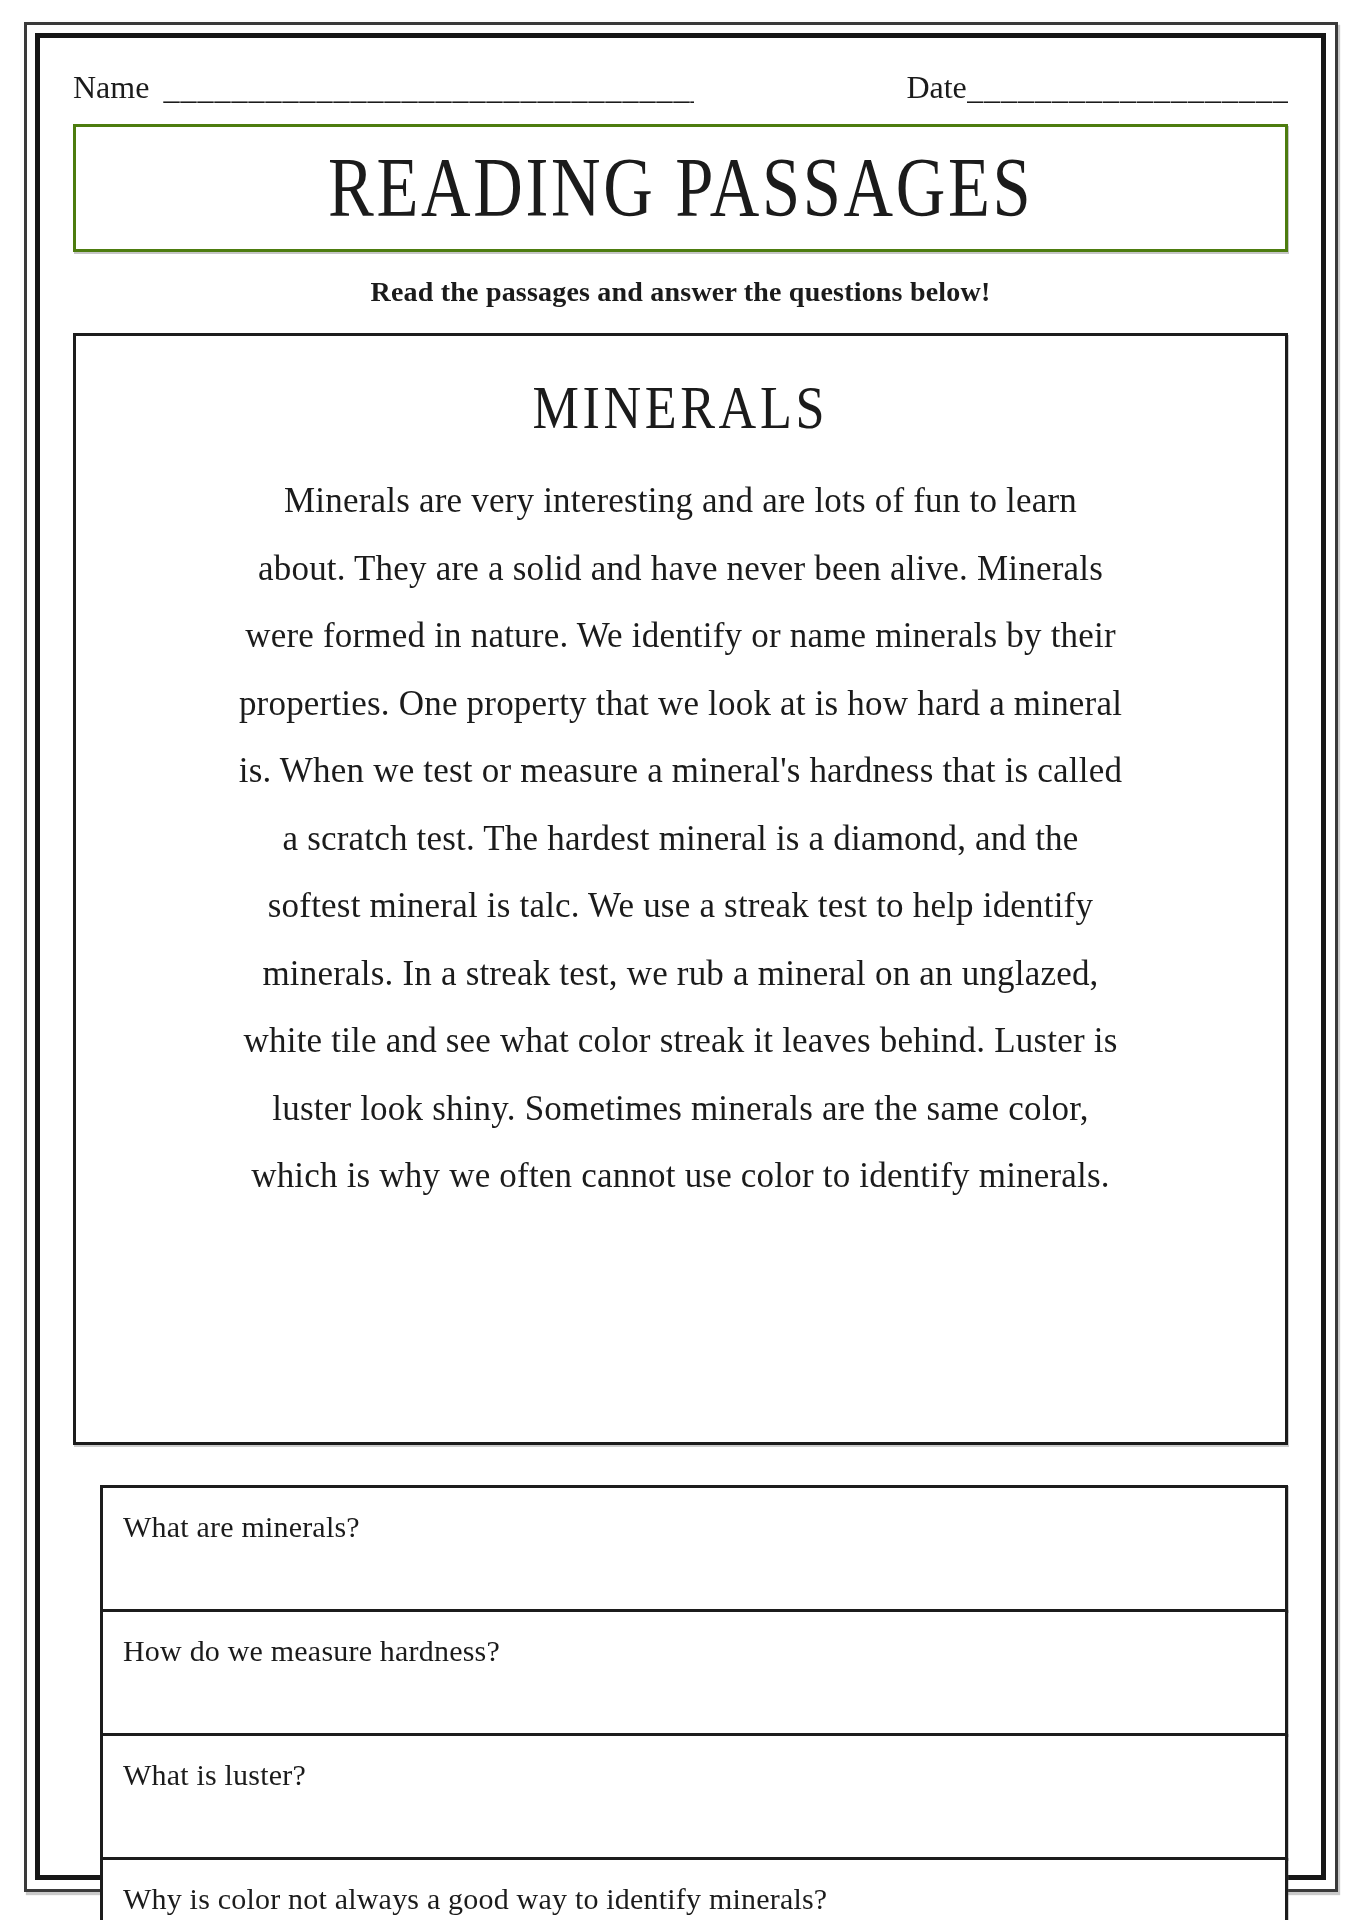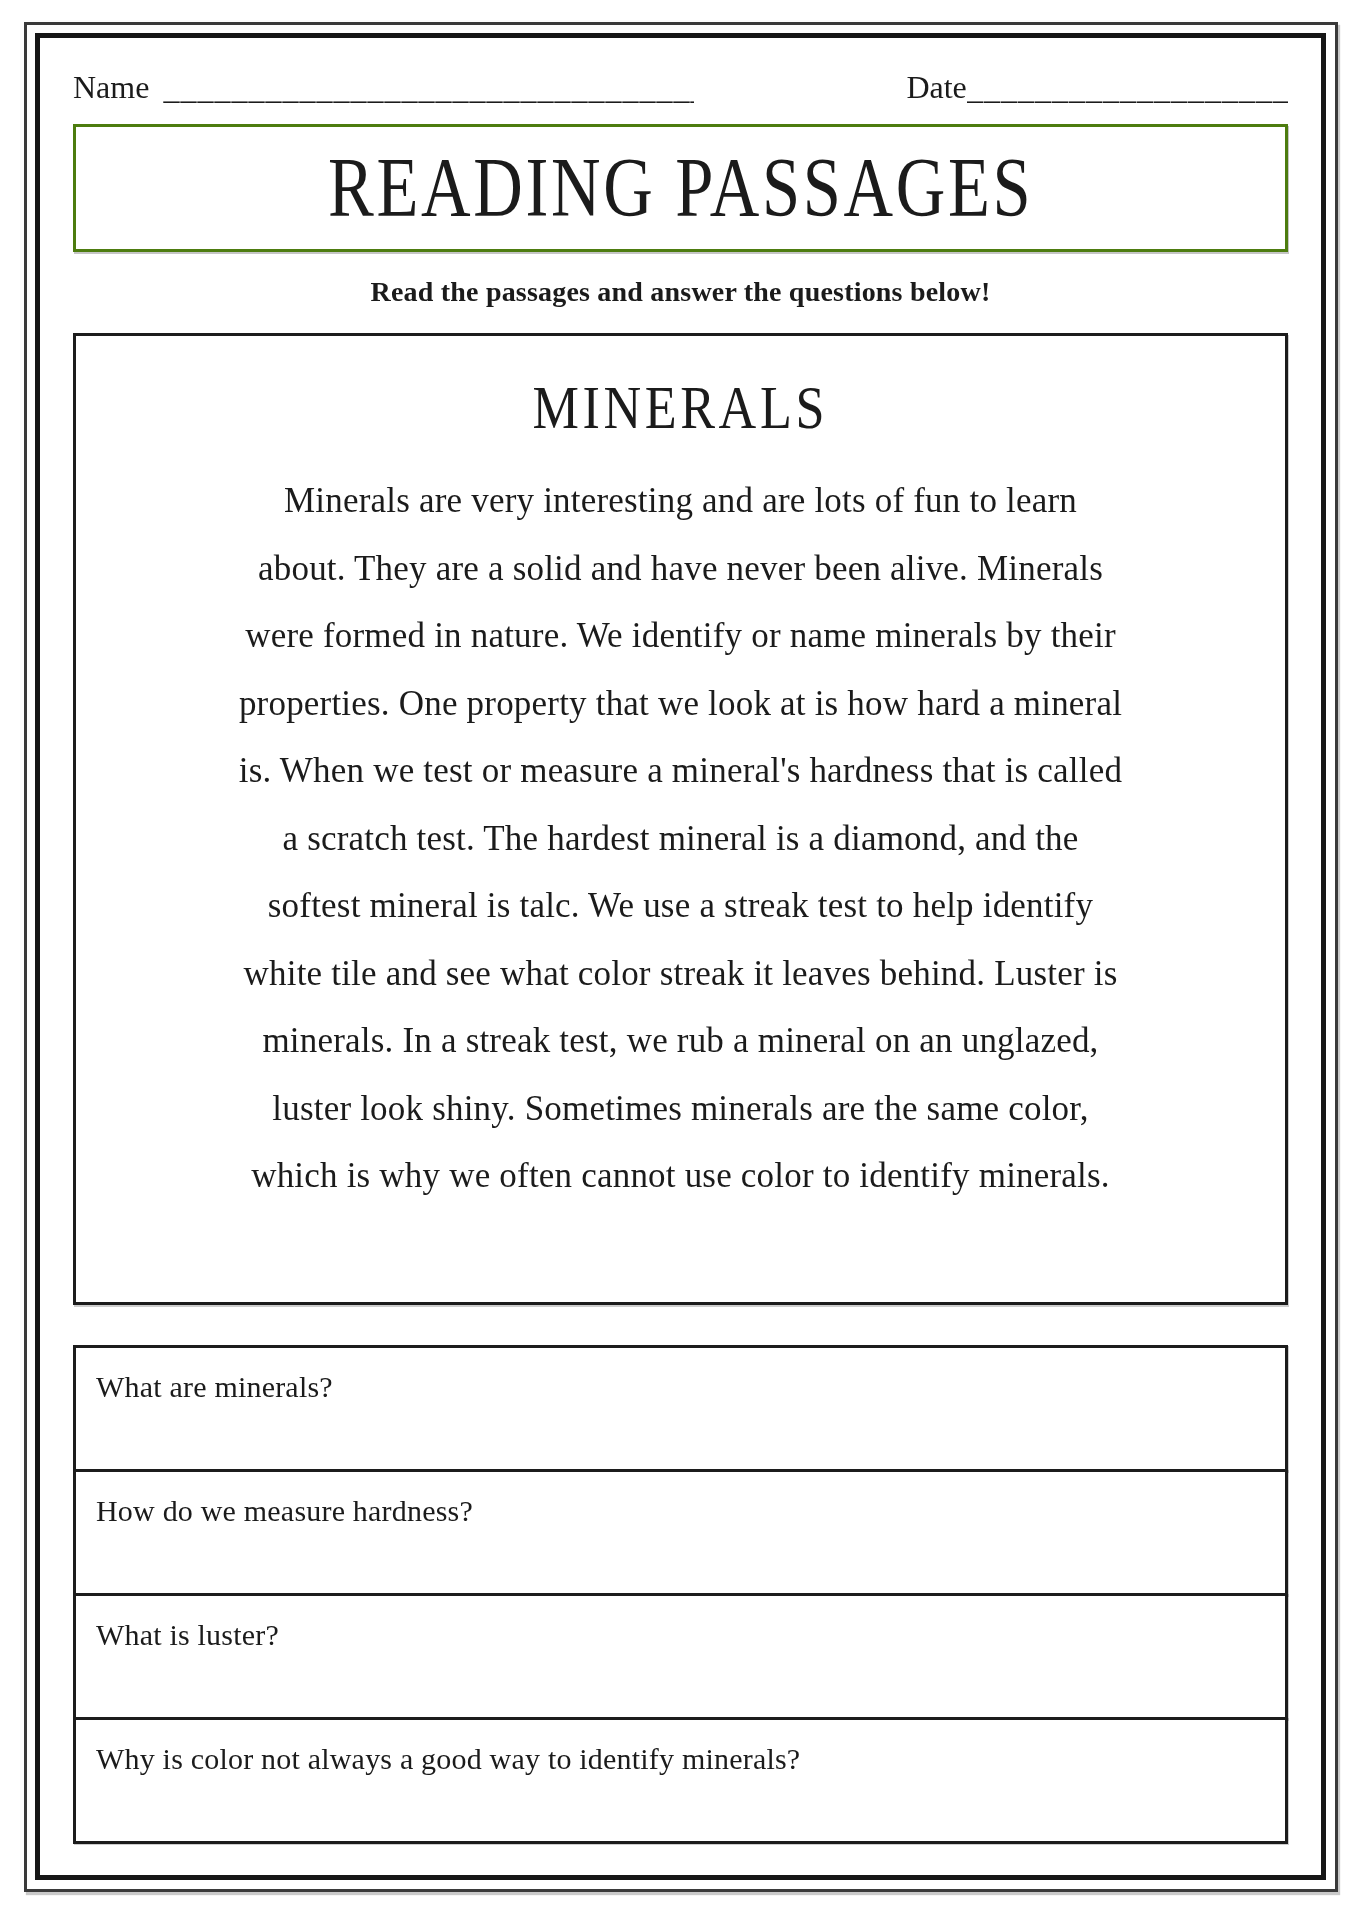--- a/index.html
+++ b/index.html
@@ -65,21 +65,21 @@
   .instructions {
     margin-top: 24px;
     text-align: center;
     font-size: 28px;
     font-weight: bold;
     letter-spacing: 0.2px;
   }
   
   .passage-box {
     margin-top: 25px;
-    height: 972px;
+    height: 1112px;
     border: 3px solid #1c1c1c;
     box-shadow: 1px 2px 0 rgba(90,90,90,0.3);
     padding-top: 38px;
     text-align: center;
   }
   .passage-title {
     display: inline-block;
     font-size: 58px;
     letter-spacing: 4px;
     transform: scale(0.9, 1.05);
@@ -95,20 +95,21 @@
   
   .questions {
     margin-top: 40px;
   }
   .question-box {
     height: 127px;
     border: 3px solid #1c1c1c;
     background: #ffffff;
     padding: 22px 12px 0 20px;
     box-shadow: 1px 1px 0 rgba(90,90,90,0.3);
+    margin-left: 27px;
   }
   .question-box + .question-box { margin-top: -3px; }
   .question-label {
     font-size: 30px;
     letter-spacing: 0.2px;
   }
 </style>
 </head>
 <body>
 
@@ -131,22 +132,22 @@
     <div class="passage-box">
       <span class="passage-title">MINERALS</span>
       <div class="passage-lines">
         <div class="passage-line">Minerals are very interesting and are lots of fun to learn</div>
         <div class="passage-line">about. They are a solid and have never been alive. Minerals</div>
         <div class="passage-line">were formed in nature. We identify or name minerals by their</div>
         <div class="passage-line">properties. One property that we look at is how hard a mineral</div>
         <div class="passage-line">is. When we test or measure a mineral's hardness that is called</div>
         <div class="passage-line">a scratch test. The hardest mineral is a diamond, and the</div>
         <div class="passage-line">softest mineral is talc. We use a streak test to help identify</div>
+        <div class="passage-line">minerals. In a streak test, we rub a mineral on an unglazed,</div>
         <div class="passage-line">white tile and see what color streak it leaves behind. Luster is</div>
-        <div class="passage-line">minerals. In a streak test, we rub a mineral on an unglazed,</div>
         <div class="passage-line">luster look shiny. Sometimes minerals are the same color,</div>
         <div class="passage-line">which is why we often cannot use color to identify minerals.</div>
       </div>
     </div>
 
     <div class="questions">
       <div class="question-box">
         <div class="question-label">What are minerals?</div>
       </div>
       <div class="question-box">

